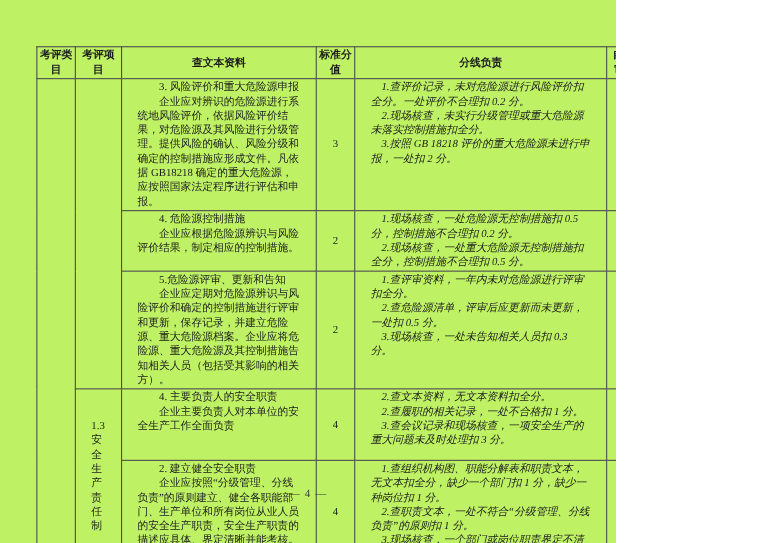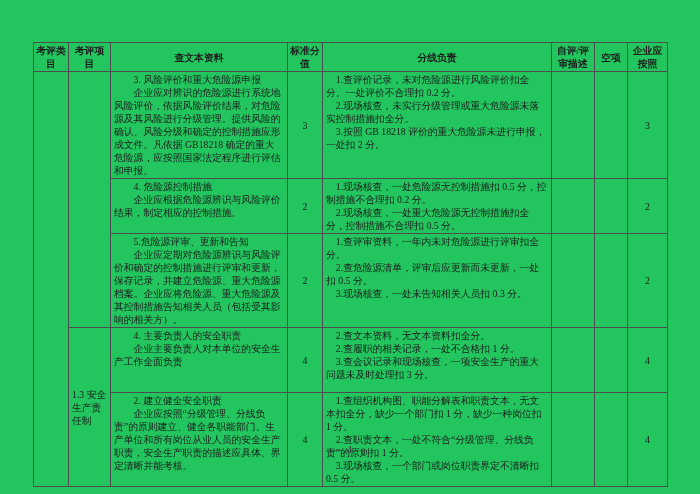--- a/index.html
+++ b/index.html
@@ -4,57 +4,57 @@
 <style>
   html, body {
     margin: 0;
     padding: 0;
     background: #ffffff;
     font-family: "Liberation Serif", "DejaVu Serif", serif;
     color: #1c1c1c;
   }
   .page {
     position: relative;
-    width: 700px;
+    width: 560px;
     height: 494px;
-    background: #22c55e;
+    background: #bef264;
     overflow: hidden;
   }
   table.assessment {
     position: absolute;
     left: 33px;
     top: 42px;
     width: 634px;
     border-collapse: collapse;
     table-layout: fixed;
   }
   table.assessment th,
   table.assessment td {
     border: 1px solid #4d4d4d;
     font-size: 9.8px;
     line-height: 13px;
-    padding: 1px 3px;
+    padding: 1px 14px;
     overflow: hidden;
   }
   table.assessment th {
     font-weight: bold;
     text-align: center;
     vertical-align: middle;
     height: 26px;
     padding: 1px 2px;
   }
   td.content, td.methods {
     vertical-align: top;
     text-align: left;
   }
   td.content p, td.methods p {
     margin: 0;
   }
   td.content p { text-indent: 2em; }
-  td.methods p { text-indent: 1em; }
+  td.methods p { text-indent: 1em; font-style: italic; }
   td.score {
     text-align: center;
     vertical-align: middle;
     font-size: 10.5px;
   }
   td.span-cell {
     vertical-align: middle;
     padding: 1px 4px;
   }
   .page-number {

